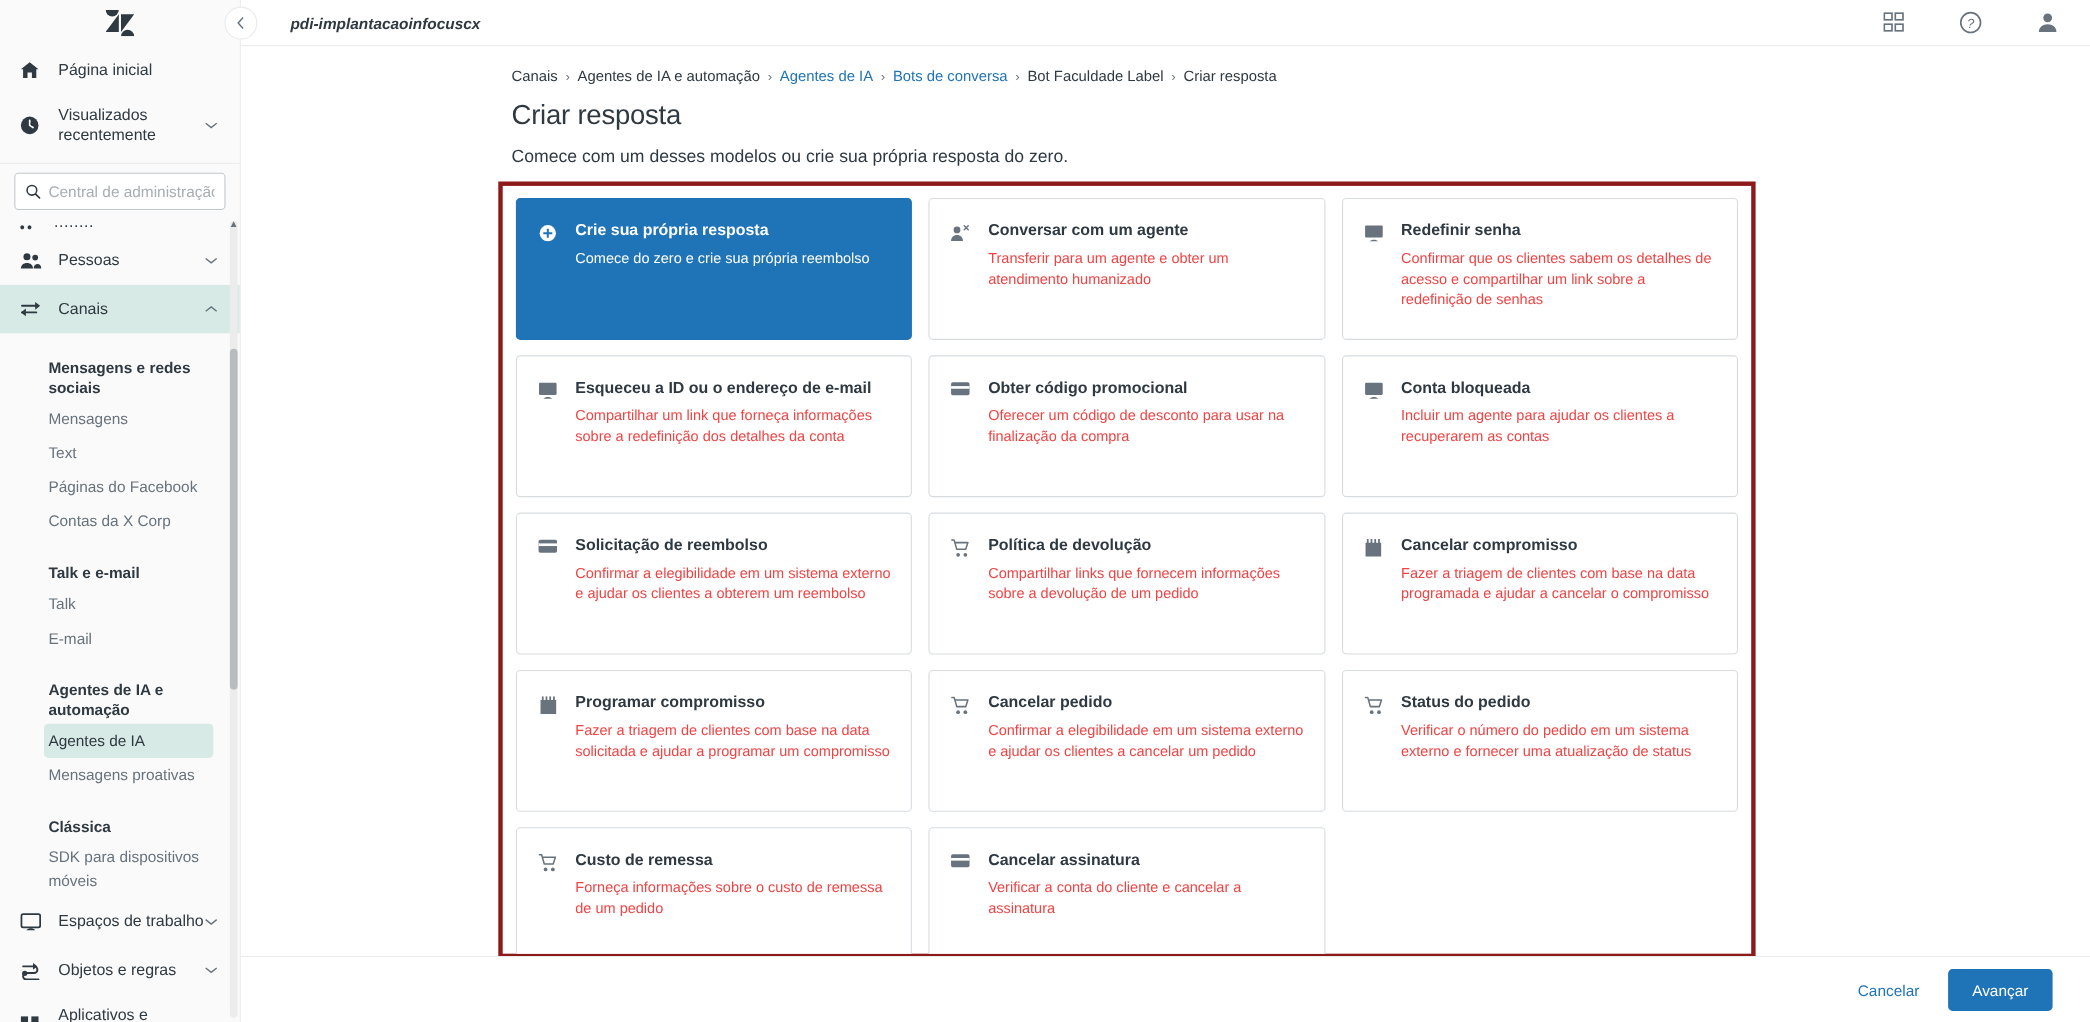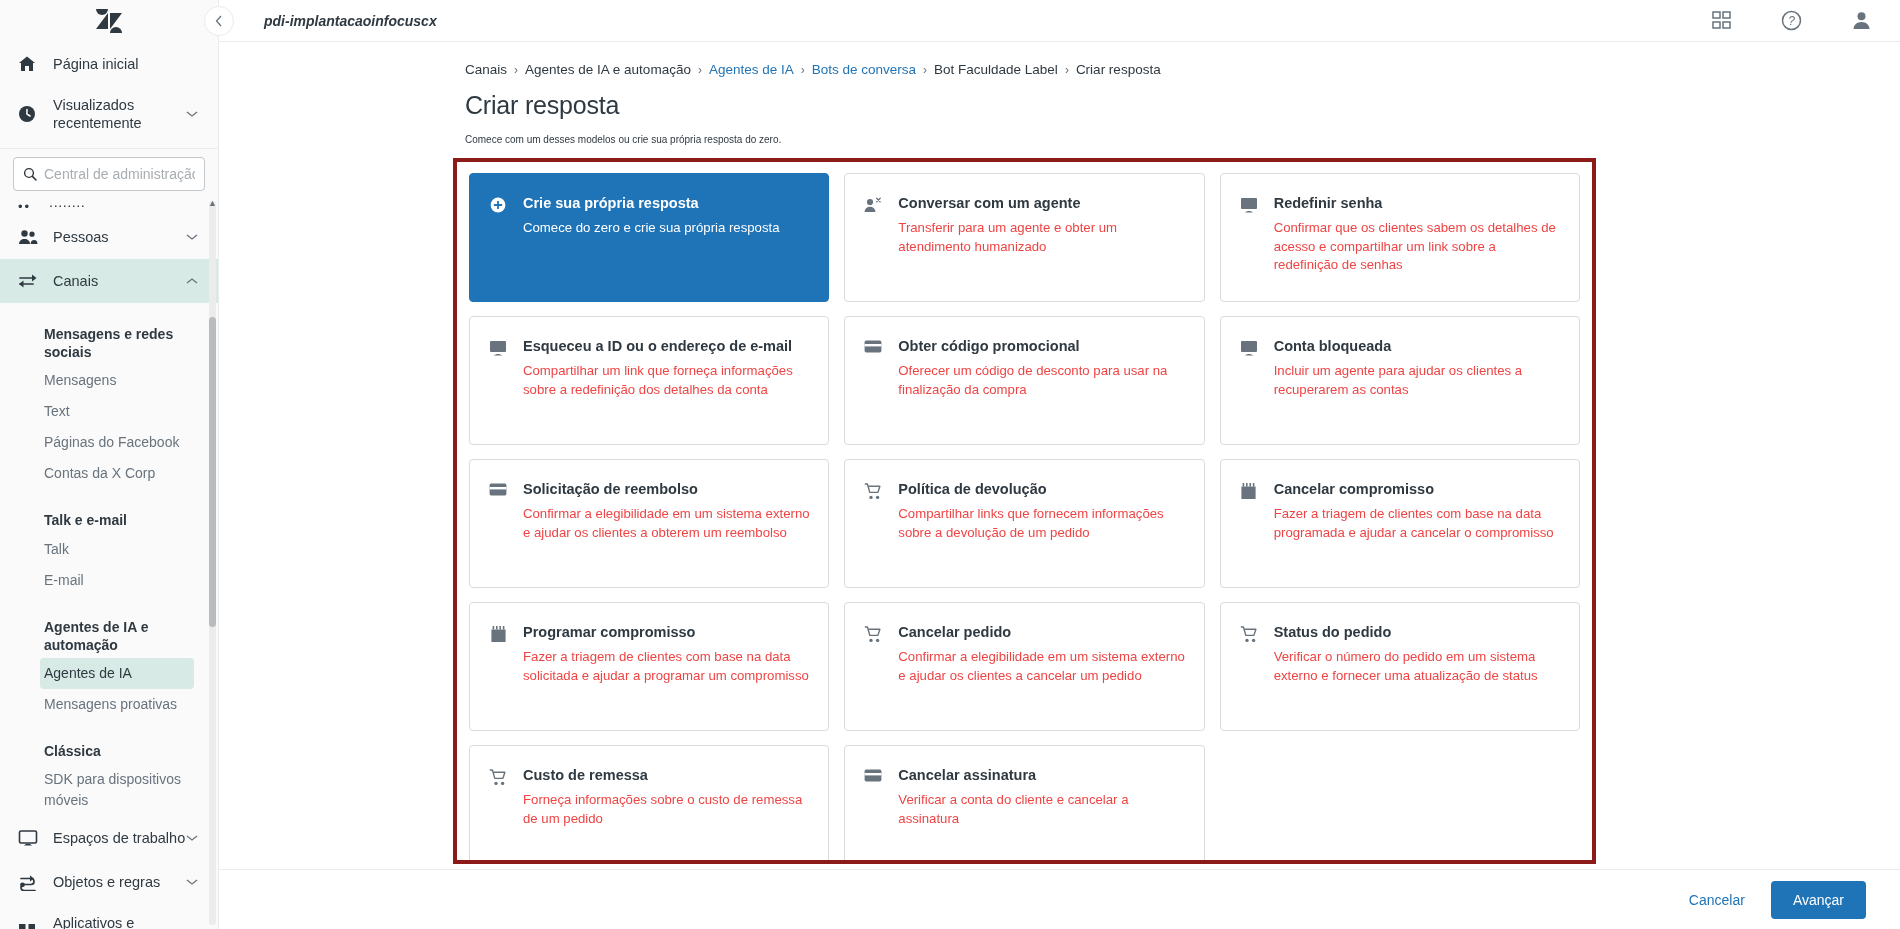--- a/index.html
+++ b/index.html
@@ -135,21 +135,21 @@
   .breadcrumb .crumb { white-space: nowrap; }
   .breadcrumb .crumb.link { color: #1f73b7; cursor: pointer; }
   .breadcrumb .crumb.cur { color: #2f3941; }
   .breadcrumb .sep { color: #68737d; font-size: 12px; }
 
   .page-title {
     font-size: 25px; color: #2f3941; margin-left: 246px;
     margin-top: 14px; font-weight: normal; letter-spacing: -0.2px;
   }
   .page-sub {
-    font-size: 10px; color: #2f3941; margin-left: 246px; margin-top: 14px;
+    font-size: 16px; color: #2f3941; margin-left: 246px; margin-top: 14px;
   }
 
   .hl-box {
     margin-left: 234px; margin-top: 13px; width: 1143px;
     border: 4px solid #8b1a19;
     height: 706px; overflow: hidden; position: relative;
   }
   .grid {
     display: grid; grid-template-columns: repeat(3, 1fr);
     gap: 14px 15px; padding: 11px 12px 10px 12px;
@@ -425,21 +425,21 @@
 
           <div class="card selected">
             <span class="c-ic">
               <svg width="16" height="16" viewBox="0 0 16 16">
                   <circle cx="8" cy="8" r="7.4" fill="#fff"></circle>
                   <path fill="#1f73b7" d="M7.1 3.9h1.8v3.2h3.2v1.8H8.9v3.2H7.1V8.9H3.9V7.1h3.2z"></path>
                 </svg>
             </span>
             <div class="c-body">
               <div class="c-title">Crie sua própria resposta</div>
-              <div class="c-desc">Comece do zero e crie sua própria resposta</div>
+              <div class="c-desc">Comece do zero e crie sua própria reembolso</div>
             </div>
           </div>
 
           <div class="card">
             <span class="c-ic">
               <svg width="18" height="16" viewBox="0 0 18 16">
                   <circle cx="6" cy="5" r="3.1" fill="#68737d"></circle>
                   <path fill="#68737d" d="M0.6 15c0-3.2 2.4-5.3 5.4-5.3S11.4 11.8 11.4 15z"></path>
                   <path stroke="#68737d" stroke-width="1.3" stroke-linecap="round" d="M12.6 1.3l3.6 3.6M16.2 1.3l-3.6 3.6"></path>
                 </svg>

